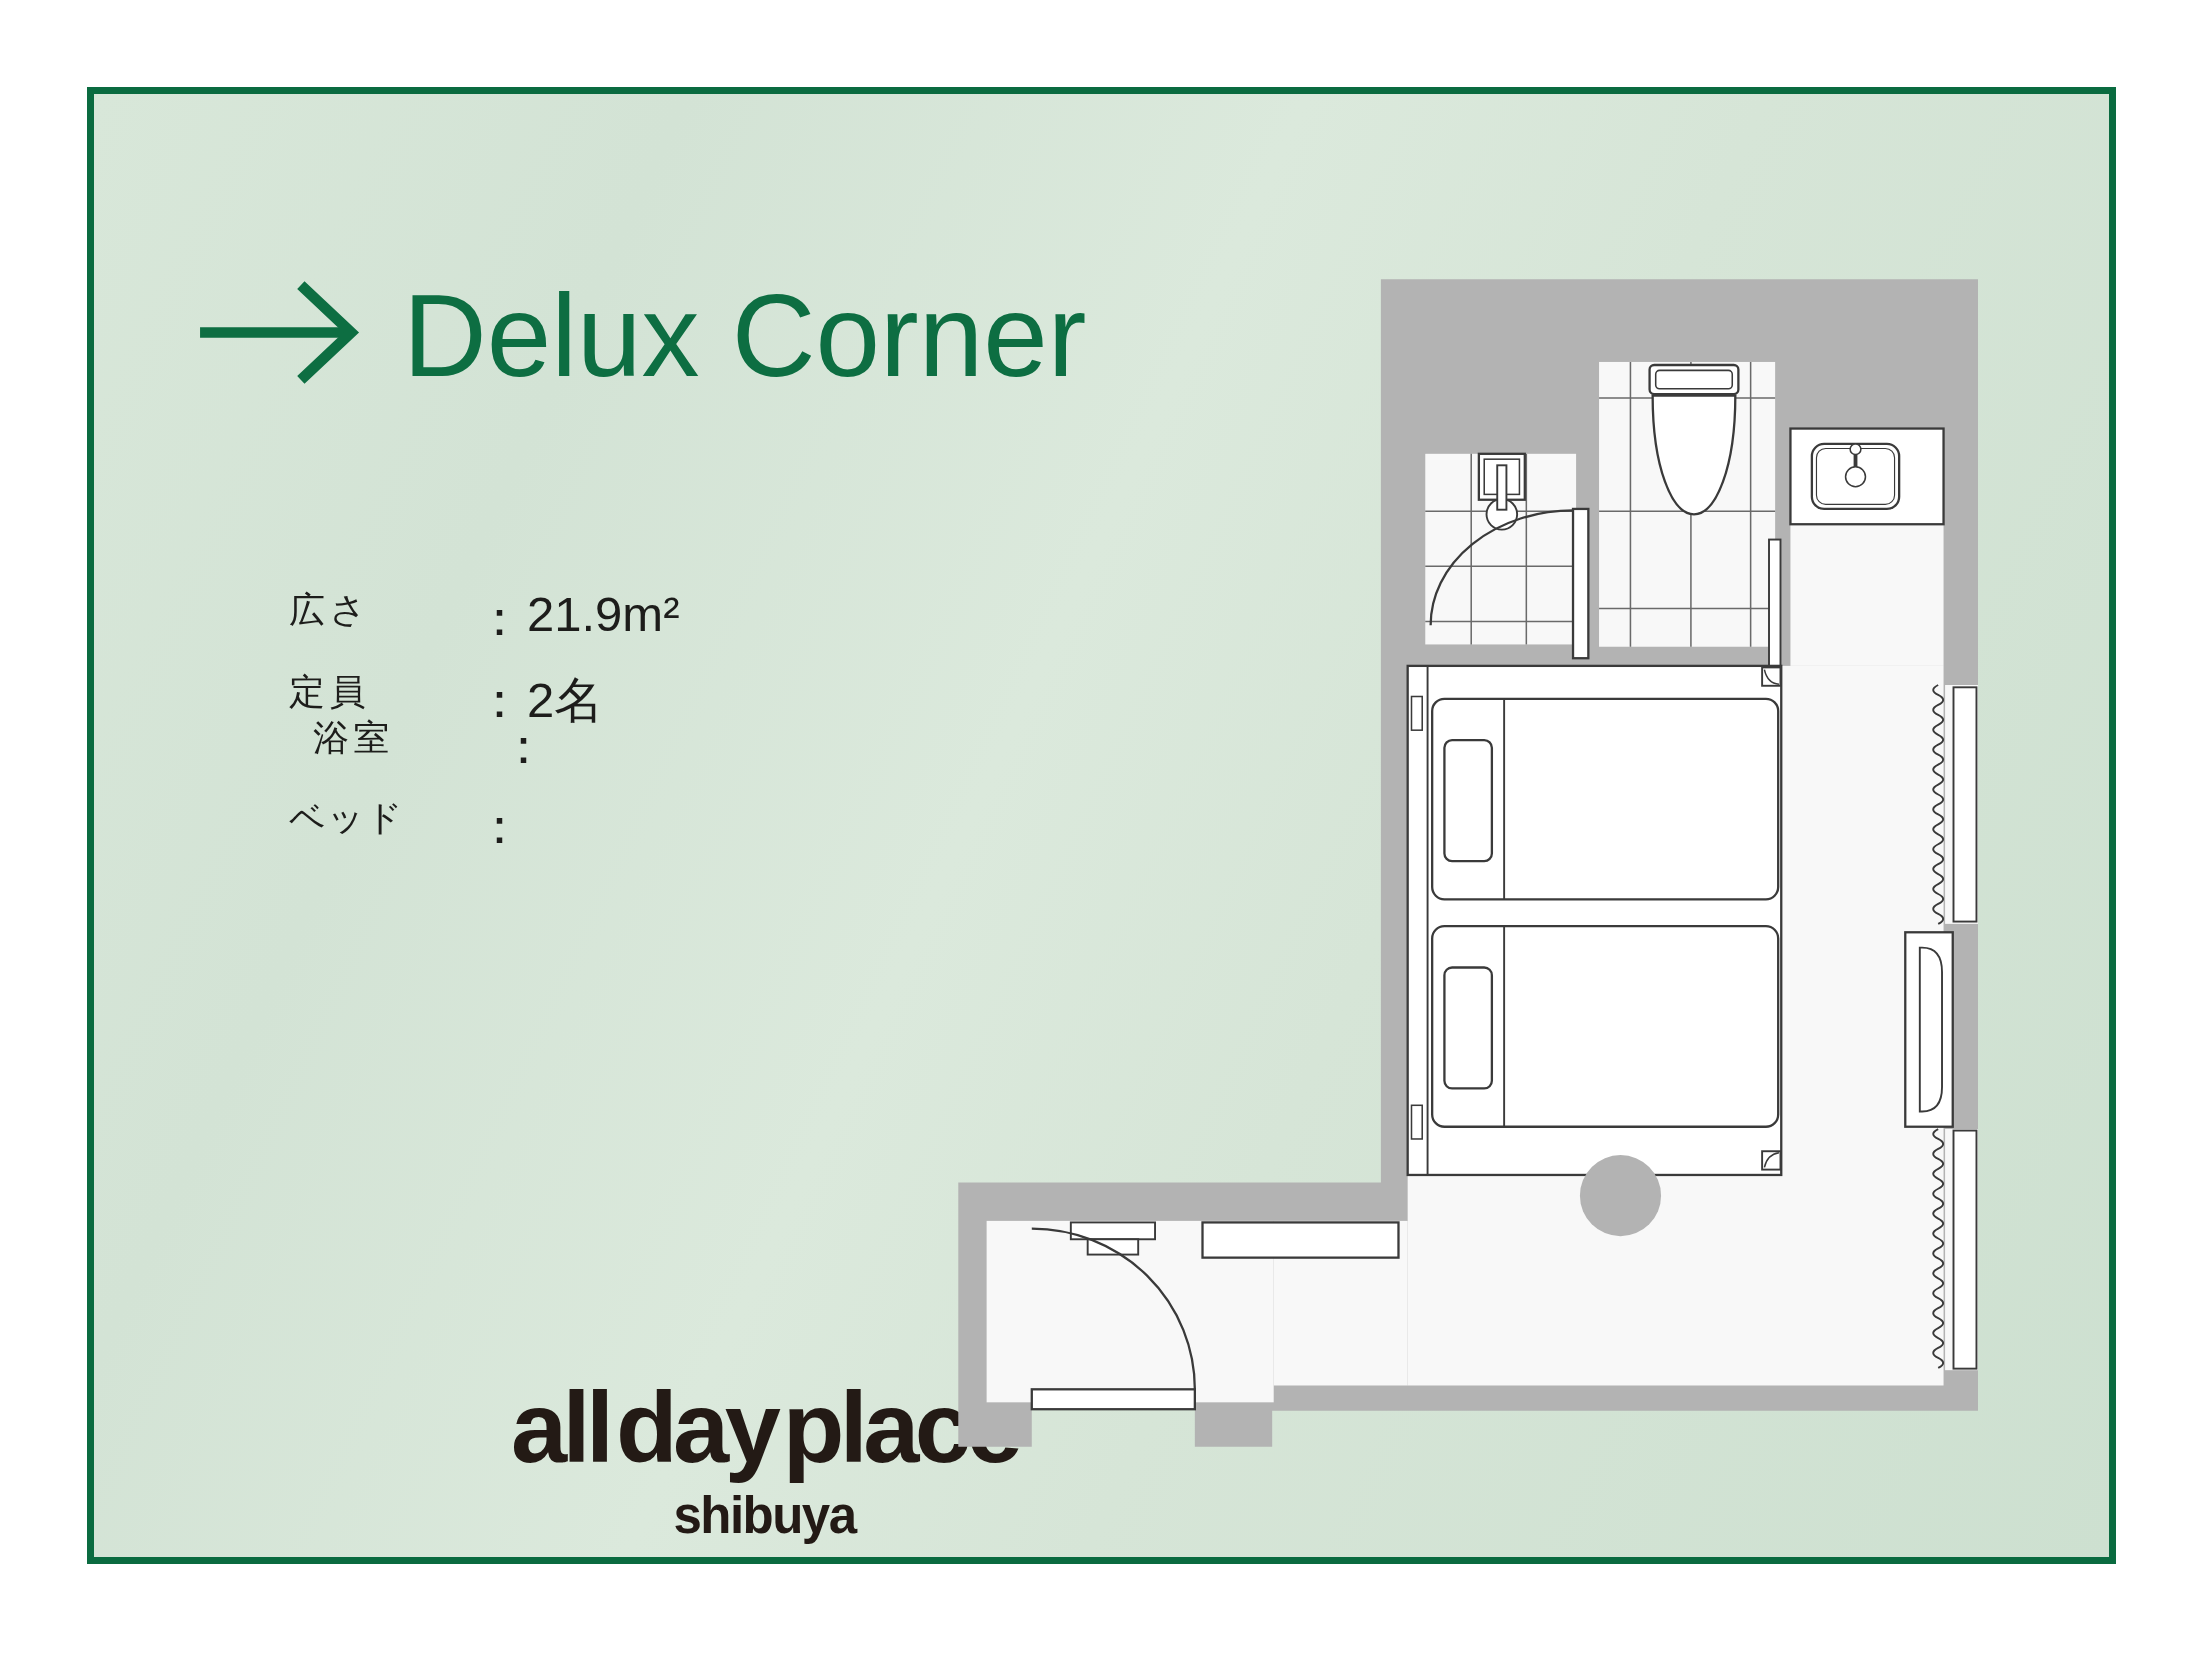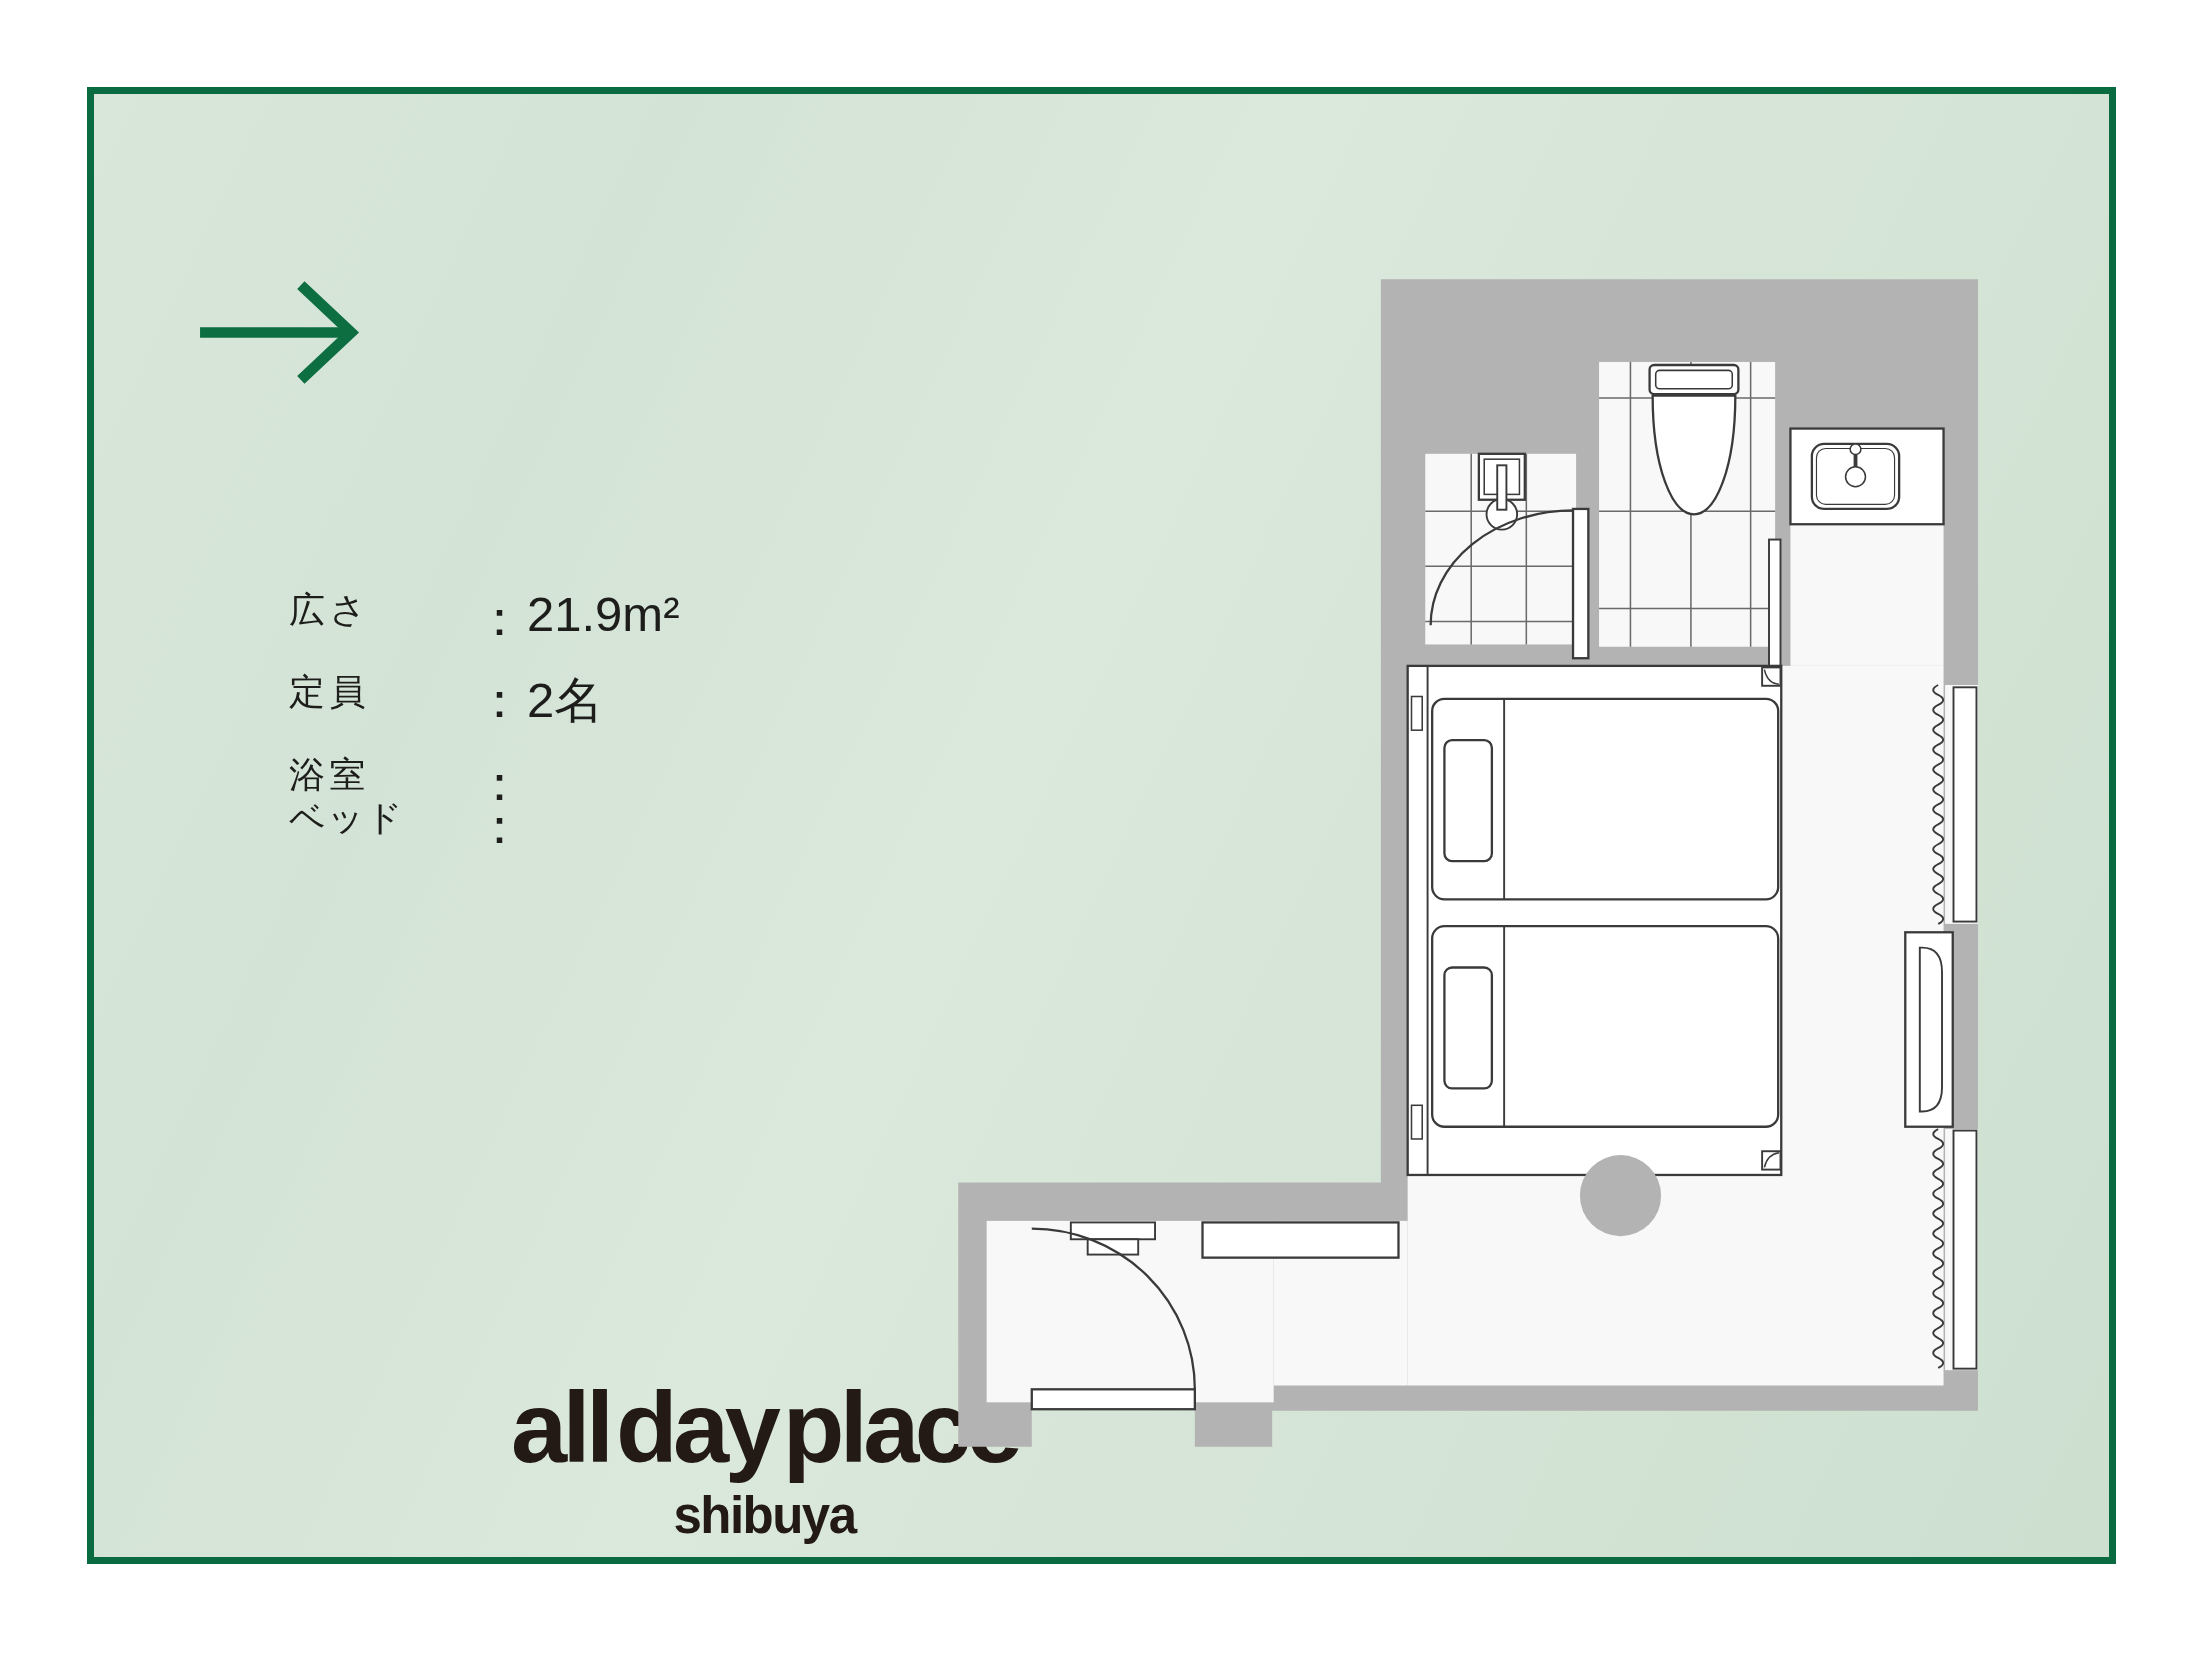--- a/index.html
+++ b/index.html
@@ -31,33 +31,34 @@
 </head>
 <body>
 
 <div class="card">
 
   <svg class="abs" style="left:103px;top:185px;" width="168" height="107" viewBox="0 0 220 140">
     <line x1="4" y1="70" x2="200" y2="70" stroke="#0d6e42" stroke-width="14"></line>
     <polyline points="136,8 202,70 136,132" fill="none" stroke="#0d6e42" stroke-width="14"></polyline>
   </svg>
 
+  <div class="abs title-line" style="left:309px;top:184px;">Delux Corner</div>
 
   <div class="abs" style="left:0;top:0;width:100%;height:100%;">
     <div class="spec-row" style="top:492px;">
       <span class="spec-label">広さ</span>
       <span class="spec-colon">：</span>
       <span class="spec-value">21.9m²</span>
     </div>
     <div class="spec-row" style="top:574px;">
       <span class="spec-label">定員</span>
       <span class="spec-colon">：</span>
       <span class="spec-value">2名</span>
     </div>
-    <div class="spec-row" style="top:657px;">
+    <div class="spec-row" style="top:620px;margin-left:24px;">
       <span class="spec-label">浴室</span>
 
       <span class="spec-colon">：</span>
     </div>
     <div class="spec-row" style="top:700px;">
       <span class="spec-label" style="letter-spacing:1.5px;">ベッド</span>
       <span class="spec-colon">：</span>
     </div>
   </div>
 

